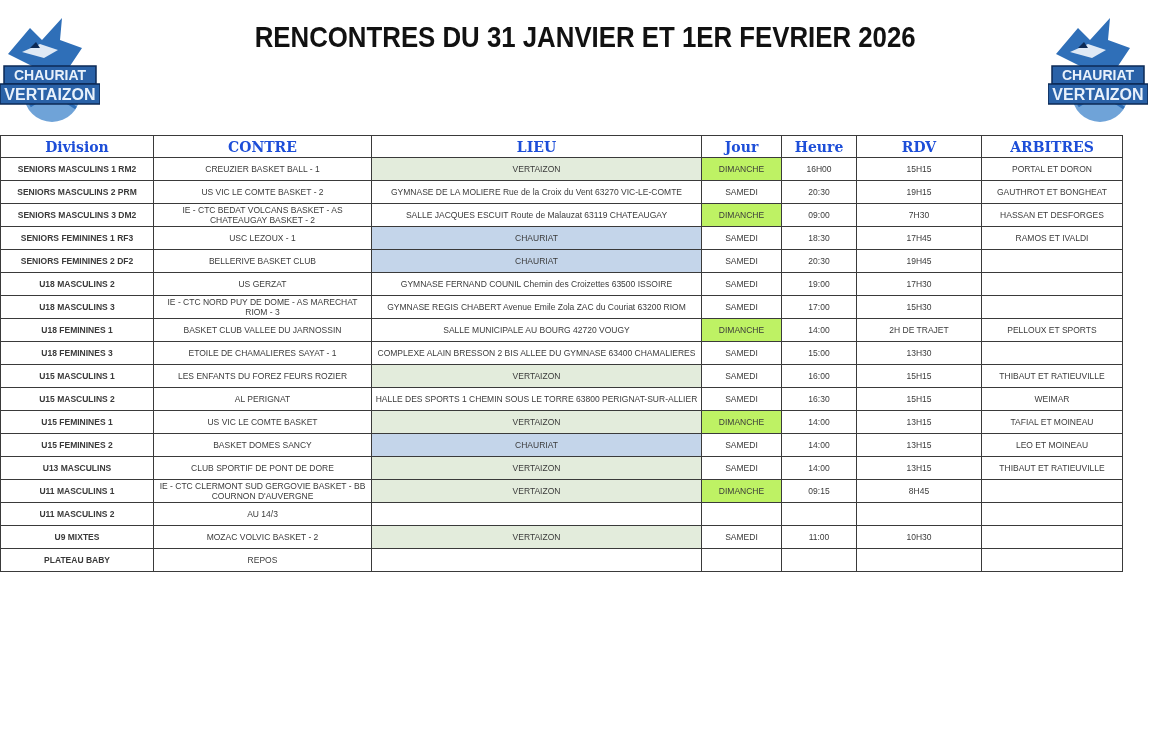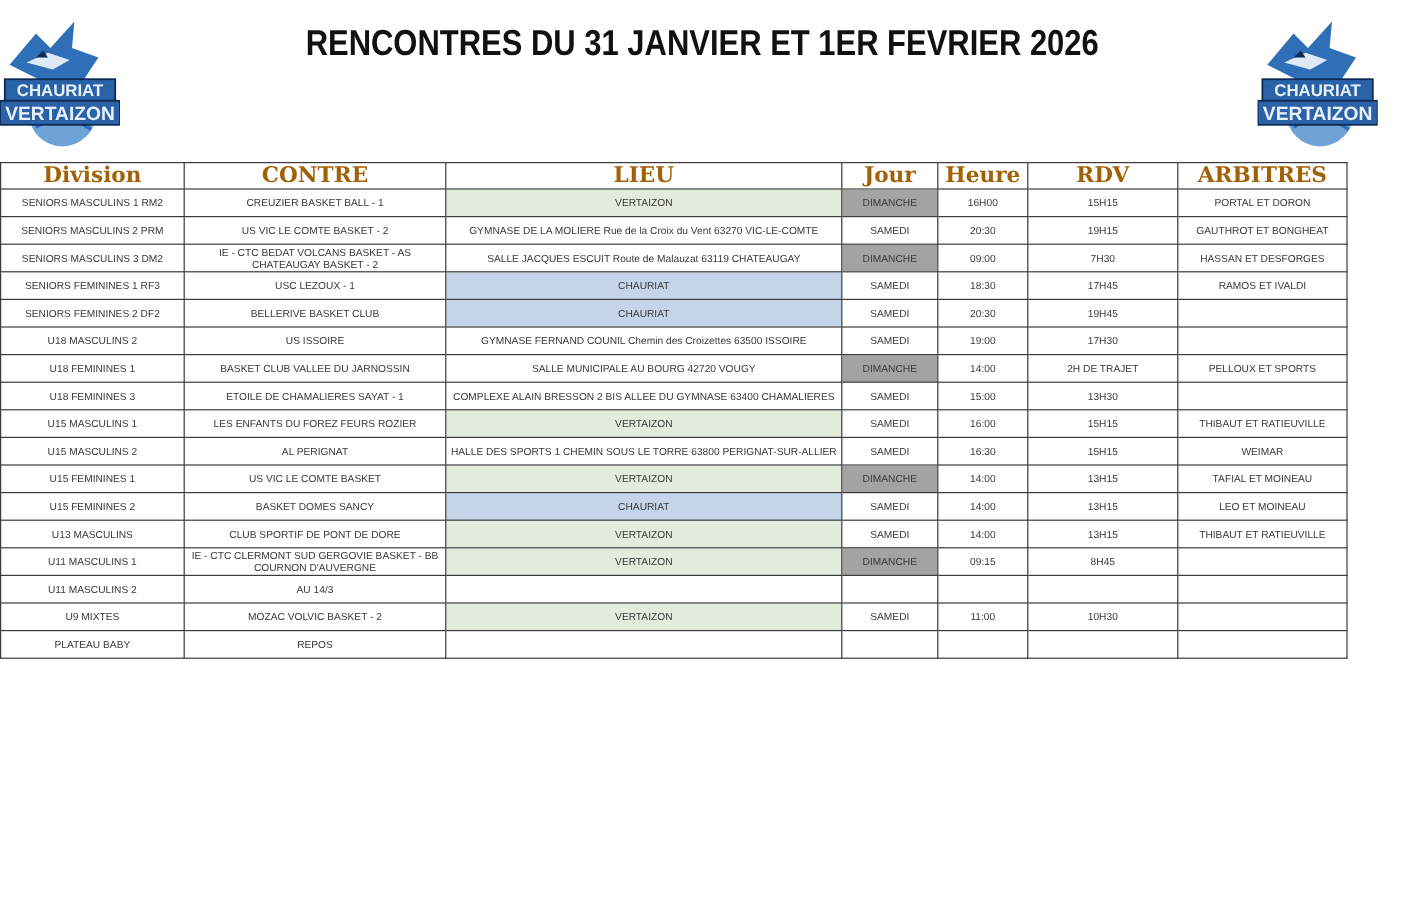--- a/index.html
+++ b/index.html
@@ -5,26 +5,26 @@
   html, body { margin:0; padding:0; background:#ffffff; }
   body { width:1174px; height:750px; position:relative; overflow:hidden; font-family:"Liberation Sans", sans-serif; }
   .logo { position:absolute; top:14px; width:100px; height:110px; }
   .logo-left { left:0px; }
   .logo-right { left:1048px; }
   .title { position:absolute; top:20px; left:0; width:1174px; text-align:center;
     font-family:"Liberation Sans", sans-serif; font-weight:bold; font-size:30px;
     letter-spacing:0px; color:#111; transform:scaleX(0.86); transform-origin:574px 0; }
   table.sched { position:absolute; top:135px; left:0px; border-collapse:collapse; table-layout:fixed; width:1122px; }
   table.sched th, table.sched td { border:1.5px solid #3a3a3a; text-align:center; vertical-align:middle; padding:0 2px; overflow:hidden; }
-  table.sched th { height:21px; font-family:"DejaVu Serif", serif; font-weight:bold; font-size:18px; color:#a16207; }
+  table.sched th { height:21px; font-family:"DejaVu Serif", serif; font-weight:bold; font-size:14px; color:#1d4ed8; }
   table.sched td { height:22px; font-size:8.5px; color:#3a3a3a; line-height:10px; }
-  td.div { font-weight:normal; color:#1a1a1a; }
+  td.div { font-weight:bold; color:#1a1a1a; }
   .bg-vert { background:#e3ecdc; }
   .bg-chau { background:#c4d5ea; }
-  .bg-dim { background:#a3a3a3; }
+  .bg-dim { background:#bef264; }
   .bg-ven { background:#f8ddcf; }
 </style>
 </head>
 <body>
 
 <div class="logo logo-left">
   <svg width="100" height="110" viewBox="0 0 100 110">
     <path d="M8 40 L30 14 L42 26 L62 4 L60 26 L82 34 L70 52 L40 56 Z" fill="#2f6fb8"></path>
     <path d="M22 38 L40 30 L58 36 L44 44 Z" fill="#dfe9f5"></path>
     <path d="M30 34 L36 28 L40 34 Z" fill="#0d2a55"></path>
@@ -115,25 +115,34 @@
         <td class="div">SENIORS FEMININES 2 DF2</td>
         <td>BELLERIVE BASKET CLUB</td>
         <td class="bg-chau">CHAURIAT</td>
         <td>SAMEDI</td>
         <td>20:30</td>
         <td>19H45</td>
         <td></td>
       </tr>
       <tr>
         <td class="div">U18 MASCULINS 2</td>
-        <td>US ISSOIRE</td>
+        <td>US GERZAT</td>
         <td>GYMNASE FERNAND COUNIL Chemin des Croizettes 63500 ISSOIRE</td>
         <td>SAMEDI</td>
         <td>19:00</td>
         <td>17H30</td>
+        <td></td>
+      </tr>
+      <tr>
+        <td class="div">U18 MASCULINS 3</td>
+        <td>IE - CTC NORD PUY DE DOME - AS MARECHAT RIOM - 3</td>
+        <td>GYMNASE REGIS CHABERT Avenue Emile Zola ZAC du Couriat 63200 RIOM</td>
+        <td>SAMEDI</td>
+        <td>17:00</td>
+        <td>15H30</td>
         <td></td>
       </tr>
       <tr>
         <td class="div">U18 FEMININES 1</td>
         <td>BASKET CLUB VALLEE DU JARNOSSIN</td>
         <td>SALLE MUNICIPALE AU BOURG 42720 VOUGY</td>
         <td class="bg-dim">DIMANCHE</td>
         <td>14:00</td>
         <td>2H DE TRAJET</td>
         <td>PELLOUX ET SPORTS</td>

